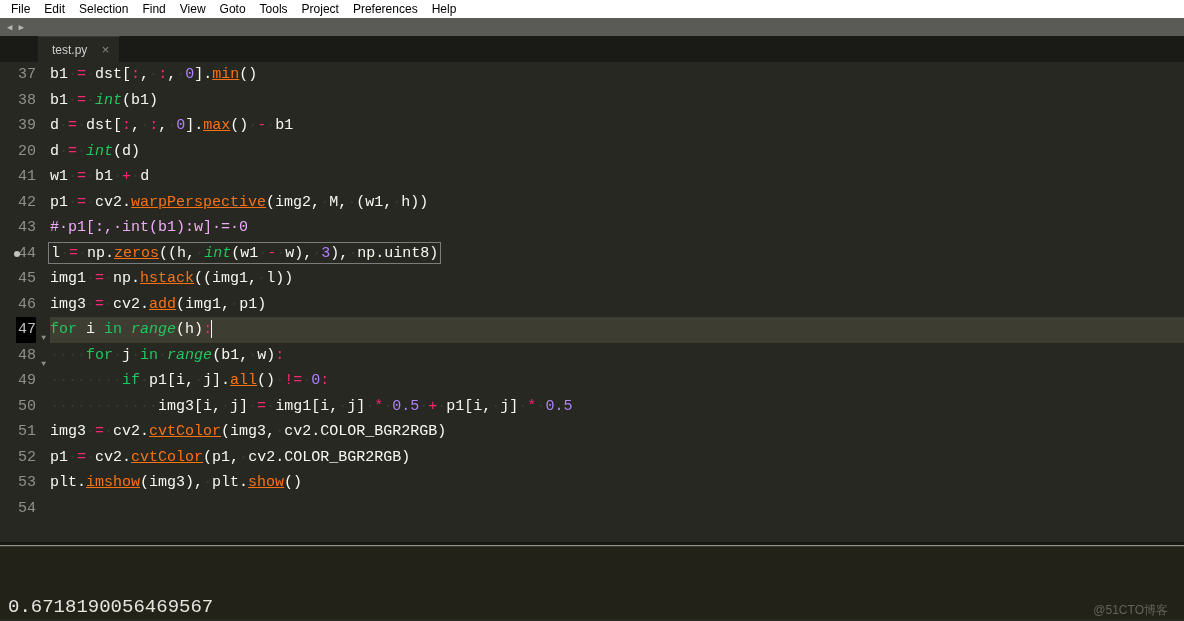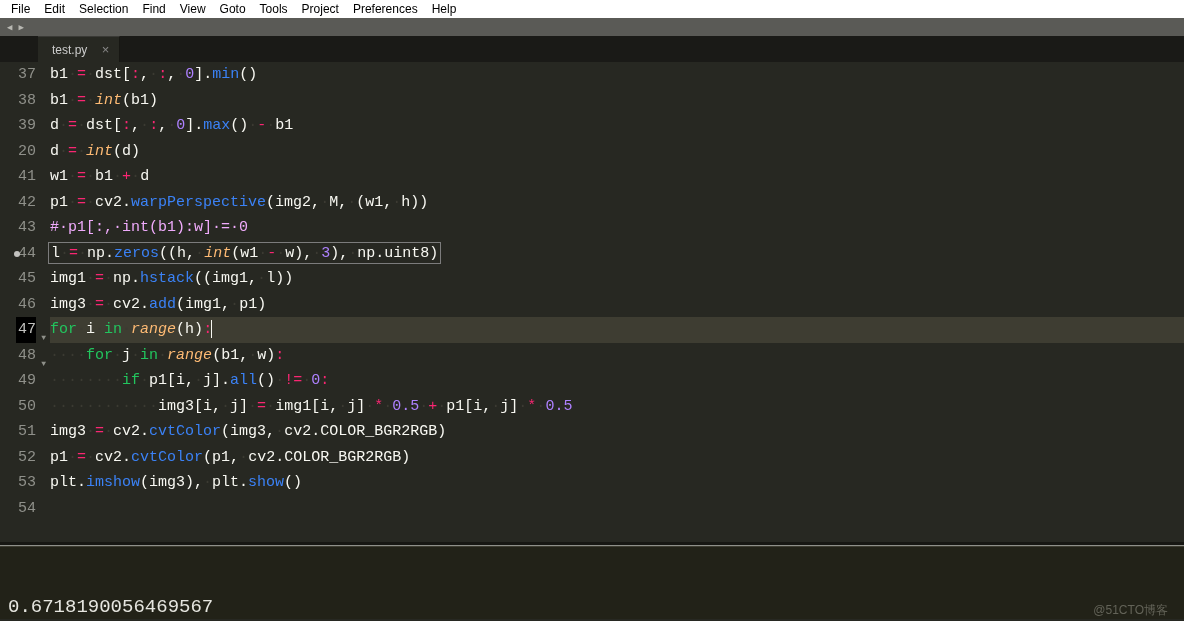--- a/index.html
+++ b/index.html
@@ -17,25 +17,25 @@
 .gutter-line.hl { background:#000000; color:#c2c2bf; }
 .modified-dot { position:absolute; left:-2px; top:10px; width:6px; height:6px; background:#c2c2bf; border-radius:50%; }
 .fold { position:absolute; right:-10px; top:8px; font-size:8px; color:#8f908a; }
 .code { flex:1; padding-left:6px; line-height:25.5px; white-space:pre; font-size:15px; }
 .code-line { height:25.5px; position:relative; }
 .code-line.hl { background:#3e3d32; }
 .boxed-span { border:1px solid #7c7c7c; display:inline-block; padding:0 2px; margin-left:-2px; height:22px; line-height:21px; }
 .cursor { display:inline-block; width:1px; height:18px; background:#f8f8f2; vertical-align:middle; margin-left:-1px; }
 .dot { color:#3b3a32; }
 .op { color:#f92672; }
-.builtin { color:#fdba74; font-style:italic; }
+.builtin { color:#22c55e; font-style:italic; }
 .num { color:#ae81ff; }
 .kw { color:#22c55e; }
 .comment { color:#f0abfc; }
-.func { color:#3b82f6; }
+.func { color:#f97316;text-decoration:underline; }
 .var { color:#f8f8f2; }
 .console-divider { height:3px; background:#171713; }
 .console-top-border { height:1px; background:#8f908a; }
 .console { background:#222218; color:#e6e6e0; height:73px; padding:5px 8px; font-size:19px; line-height:22px; white-space:pre; border-top:1px solid #3e3d32; }
 .watermark { position:absolute; right:16px; bottom:2px; color:#636358; font-size:12px; font-family:"Segoe UI",sans-serif; }
 </style>
 </head>
 <body>
 
 <div class="menubar" id="menubar">

